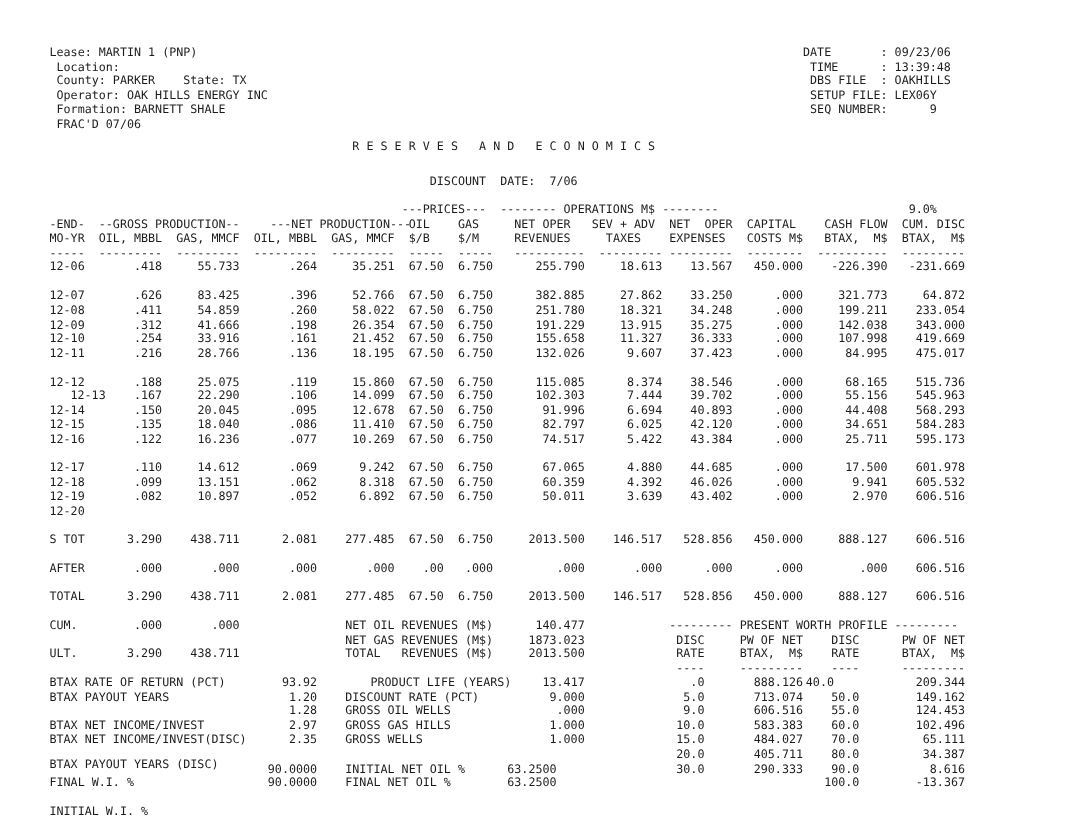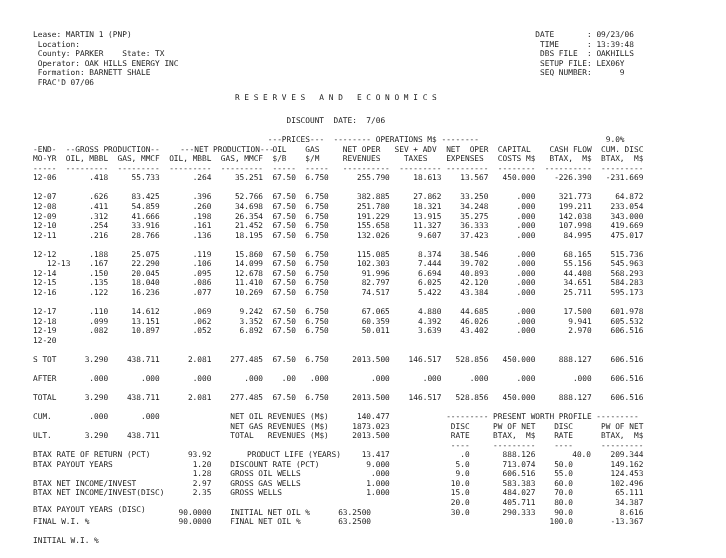--- a/index.html
+++ b/index.html
@@ -147,21 +147,21 @@
       <span class="cell r" style="left: 455.42px;">33.250</span>
       <span class="cell r" style="left: 502.37px;">.000</span>
       <span class="cell r" style="left: 558.71px;">321.773</span>
       <span class="cell r" style="left: 610.35px;">64.872</span>
     </div>
     <div class="ln" style="top: 201.9px; left: 33px;">
       <span class="cell" style="left: 0px;">12-08</span>
       <span class="cell r" style="left: 75.12px;">.411</span>
       <span class="cell r" style="left: 126.77px;">54.859</span>
       <span class="cell r" style="left: 178.41px;">.260</span>
-      <span class="cell r" style="left: 230.06px;">34.698</span>
+      <span class="cell r" style="left: 230.06px;">58.022</span>
       <span class="cell r" style="left: 262.92px;">67.50</span>
       <span class="cell r" style="left: 295.79px;">6.750</span>
       <span class="cell r" style="left: 356.82px;">251.780</span>
       <span class="cell r" style="left: 408.47px;">18.321</span>
       <span class="cell r" style="left: 455.42px;">34.248</span>
       <span class="cell r" style="left: 502.37px;">.000</span>
       <span class="cell r" style="left: 558.71px;">199.211</span>
       <span class="cell r" style="left: 610.35px;">233.054</span>
     </div>
     <div class="ln" style="top: 211.5px; left: 33px;">
@@ -297,21 +297,21 @@
       <span class="cell r" style="left: 455.42px;">44.685</span>
       <span class="cell r" style="left: 502.37px;">.000</span>
       <span class="cell r" style="left: 558.71px;">17.500</span>
       <span class="cell r" style="left: 610.35px;">601.978</span>
     </div>
     <div class="ln" style="top: 316.5px; left: 33px;">
       <span class="cell" style="left: 0px;">12-18</span>
       <span class="cell r" style="left: 75.12px;">.099</span>
       <span class="cell r" style="left: 126.77px;">13.151</span>
       <span class="cell r" style="left: 178.41px;">.062</span>
-      <span class="cell r" style="left: 230.06px;">3.352</span>
+      <span class="cell r" style="left: 230.06px;">8.318</span>
       <span class="cell r" style="left: 262.92px;">67.50</span>
       <span class="cell r" style="left: 295.79px;">6.750</span>
       <span class="cell r" style="left: 356.82px;">60.359</span>
       <span class="cell r" style="left: 408.47px;">4.392</span>
       <span class="cell r" style="left: 455.42px;">46.026</span>
       <span class="cell r" style="left: 502.37px;">.000</span>
       <span class="cell r" style="left: 558.71px;">9.941</span>
       <span class="cell r" style="left: 610.35px;">605.532</span>
     </div>
     <div class="ln" style="top: 326.1px; left: 33px;">
@@ -410,21 +410,21 @@
       <span class="cell" style="left: 521.14px;">----</span>
       <span class="cell" style="left: 568.1px;">---------</span>
     </div>
     <div class="ln" style="top: 450.2px; left: 33px;">
       <span class="cell" style="left: 0px;">BTAX RATE OF RETURN (PCT)</span>
       <span class="cell r" style="left: 178.41px;">93.92</span>
       <span class="cell" style="left: 214px;">PRODUCT LIFE (YEARS)</span>
       <span class="cell r" style="left: 356.82px;">13.417</span>
       <span class="cell r" style="left: 436.64px;">.0</span>
       <span class="cell r" style="left: 502.37px;">888.126</span>
-      <span class="cell r" style="left: 558px;">40.0</span>
+      <span class="cell r" style="left: 523px;">40.0</span>
       <span class="cell r" style="left: 610.35px;">209.344</span>
     </div>
     <div class="ln" style="top: 459.8px; left: 33px;">
       <span class="cell" style="left: 0px;">BTAX PAYOUT YEARS</span>
       <span class="cell r" style="left: 178.41px;">1.20</span>
       <span class="cell" style="left: 197.19px;">DISCOUNT RATE (PCT)</span>
       <span class="cell r" style="left: 356.82px;">9.000</span>
       <span class="cell r" style="left: 436.64px;">5.0</span>
       <span class="cell r" style="left: 502.37px;">713.074</span>
       <span class="cell r" style="left: 539.93px;">50.0</span>
@@ -436,21 +436,21 @@
       <span class="cell" style="left: 197.19px;">GROSS OIL WELLS</span>
       <span class="cell r" style="left: 356.82px;">.000</span>
       <span class="cell r" style="left: 436.64px;">9.0</span>
       <span class="cell r" style="left: 502.37px;">606.516</span>
       <span class="cell r" style="left: 539.93px;">55.0</span>
       <span class="cell r" style="left: 610.35px;">124.453</span>
     </div>
     <div class="ln" style="top: 478.9px; left: 33px;">
       <span class="cell" style="left: 0px;">BTAX NET INCOME/INVEST</span>
       <span class="cell r" style="left: 178.41px;">2.97</span>
-      <span class="cell" style="left: 197.19px;">GROSS GAS WELLS</span>
+      <span class="cell" style="left: 197.19px;">GROSS GAS HILLS</span>
       <span class="cell r" style="left: 356.82px;">1.000</span>
       <span class="cell r" style="left: 436.64px;">10.0</span>
       <span class="cell r" style="left: 502.37px;">583.383</span>
       <span class="cell r" style="left: 539.93px;">60.0</span>
       <span class="cell r" style="left: 610.35px;">102.496</span>
     </div>
     <div class="ln" style="top: 488.4px; left: 33px;">
       <span class="cell" style="left: 0px;">BTAX NET INCOME/INVEST(DISC)</span>
       <span class="cell r" style="left: 178.41px;">2.35</span>
       <span class="cell" style="left: 197.19px;">GROSS WELLS</span>

